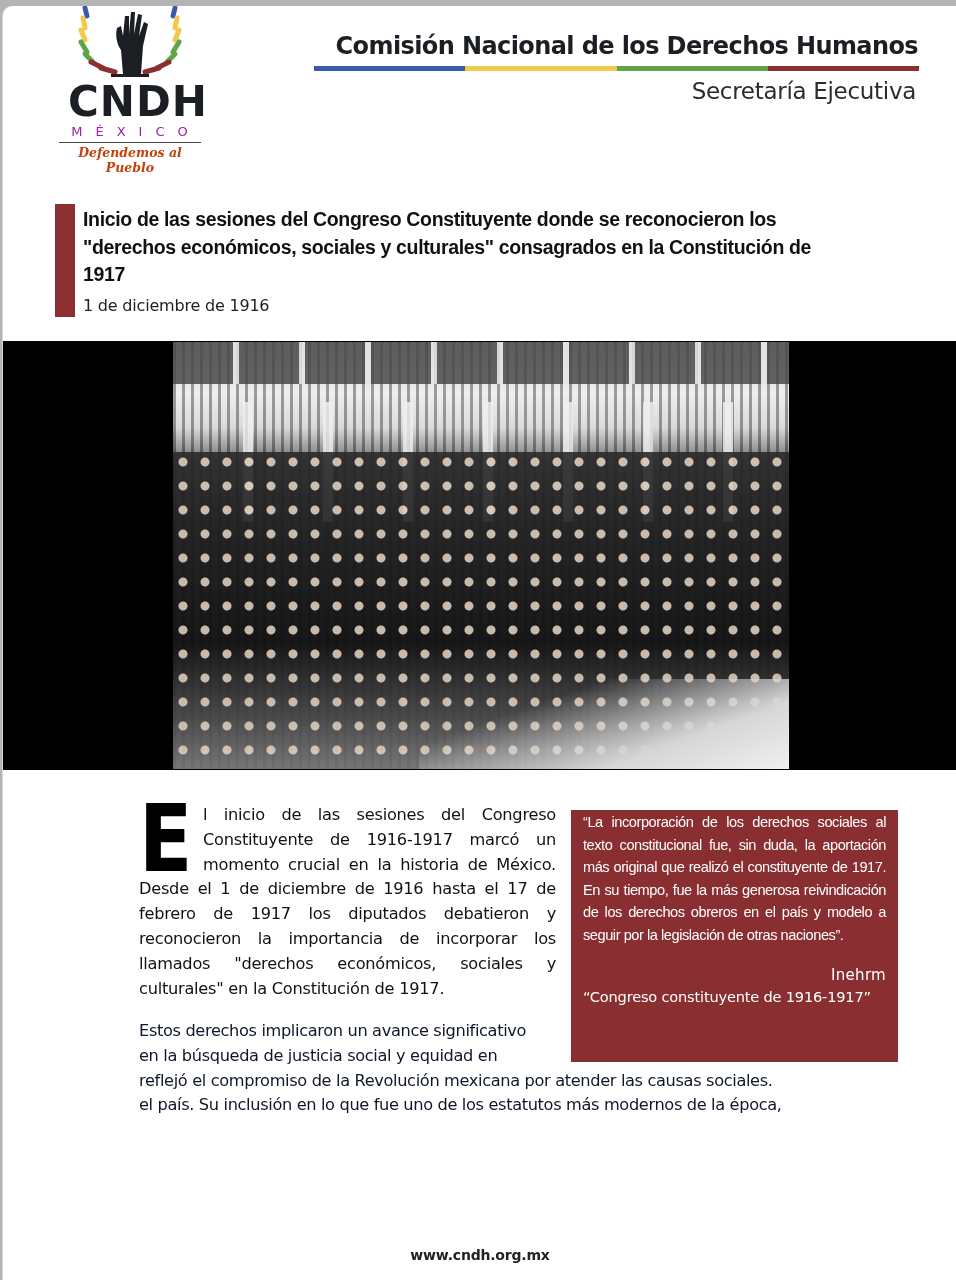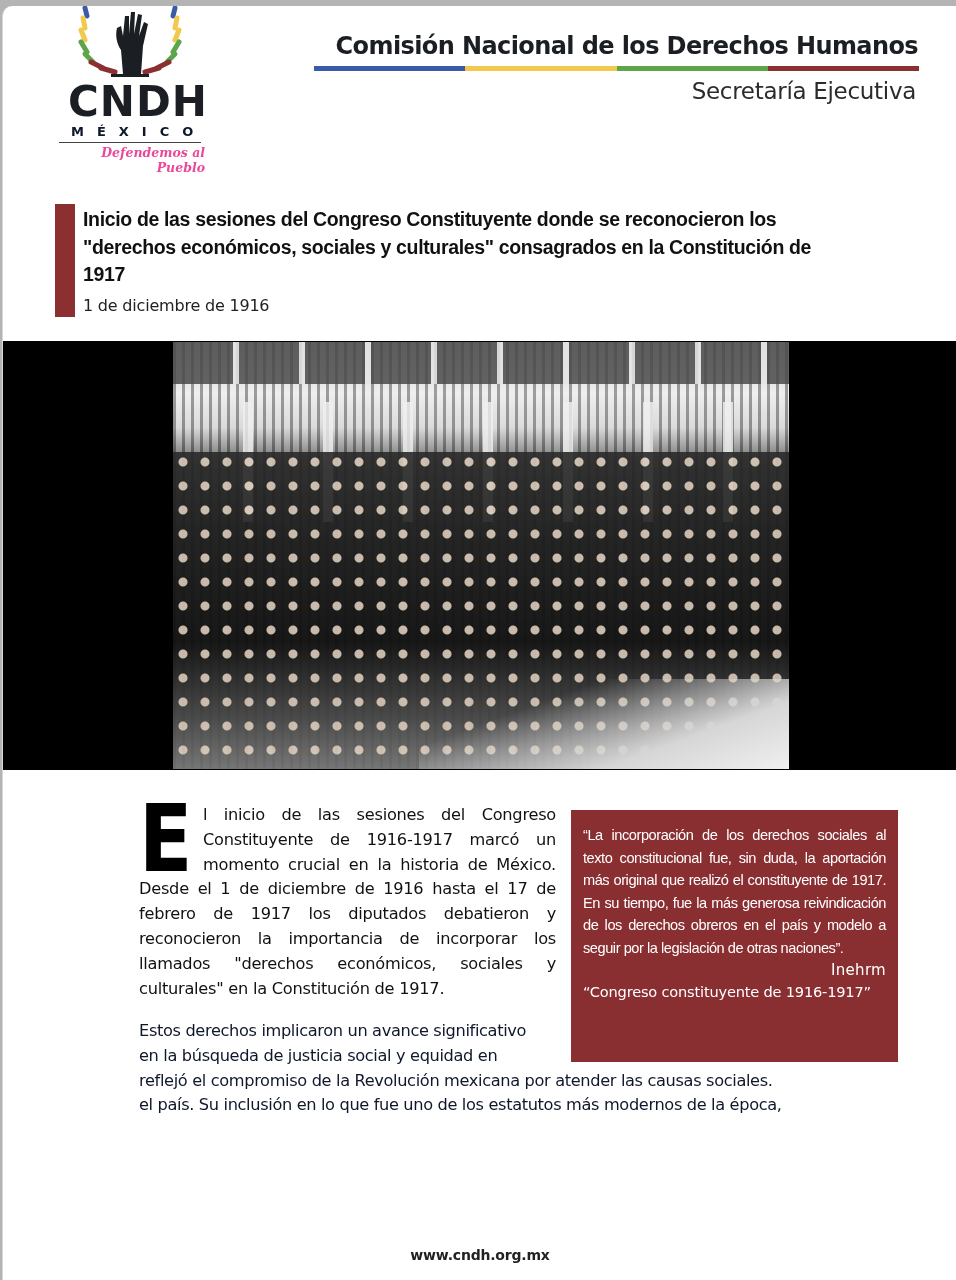--- a/index.html
+++ b/index.html
@@ -15,28 +15,27 @@
   
   .logo { position: absolute; left: 52px; top: 0; width: 150px; height: 160px; }
   .logo svg { position: absolute; left: 16px; top: 0; }
   .logo-cndh {
     position: absolute; left: 8px; top: 74px; width: 150px; text-align: center;
     font-family: "DejaVu Sans", sans-serif; font-weight: bold; font-size: 42px;
     letter-spacing: 1px; color: #1b1f24; line-height: 44px;
   }
   .logo-mexico {
     position: absolute; left: 4px; top: 118px; width: 142px; text-align: center;
-    font-family: "DejaVu Sans", sans-serif; font-size: 13px; letter-spacing: 13px; color: #0f172a;
+    font-family: "DejaVu Sans", sans-serif; font-size: 13px; letter-spacing: 13px; color: #a21caf;
     padding-left: 12px;
-    font-weight: bold;
   }
   .logo-rule { position: absolute; left: 4px; top: 136px; width: 142px; height: 1px; background: #444; }
   .logo-motto {
-    position: absolute; left: 0; top: 139px; width: 150px; text-align: right;
-    font-family: "DejaVu Serif", serif; font-style: italic; font-weight: bold; font-size: 12.5px; color: #ec4899;
+    position: absolute; left: 0; top: 139px; width: 150px; text-align: center;
+    font-family: "DejaVu Serif", serif; font-style: italic; font-weight: bold; font-size: 12.5px; color: #c2410c;
   }
 
   
   .org-name {
     position: absolute; right: 38px; top: 26px;
     font-family: "DejaVu Sans", sans-serif; font-weight: bold; font-size: 24px;
     color: #1b1f24; letter-spacing: -0.6px; white-space: nowrap;
   }
   .color-bar { position: absolute; left: 311px; top: 60px; width: 605px; height: 5px; display: flex; }
   .color-bar span { flex: 1; height: 100%; }
@@ -98,29 +97,29 @@
     float: left; font-family: "DejaVu Sans", sans-serif; font-weight: bold;
     font-size: 92px; line-height: 68px; height: 68px; margin: 3px 8px 0 0; color: #000;
     transform: scaleX(0.85); transform-origin: left top; width: 56px;
   }
   .para2 { position: absolute; left: 136px; top: 1013px; width: 690px; }
   .para2 .line { display: block; font-family: "DejaVu Sans", sans-serif; font-size: 16.2px; line-height: 24.8px; color: #0f172a; letter-spacing: -0.35px; white-space: nowrap; }
 
   
   .quote-box {
     position: absolute; left: 568px; top: 804px; width: 327px; height: 252px;
-    background: #8a2f31; color: #fff; padding: 14px 12px 0 12px;
+    background: #8a2f31; color: #fff; padding: 1px 12px 0 12px;
   }
   .quote-text {
     font-family: "Liberation Sans", sans-serif; font-size: 14.6px; line-height: 22.6px;
     text-align: justify; letter-spacing: -0.45px;
   }
   .quote-source {
     text-align: right; font-family: "DejaVu Sans", sans-serif; font-size: 15px; line-height: 21px;
-    margin-top: 0; letter-spacing: 0.3px;
+    margin-top: 18px; letter-spacing: 0.3px;
   }
   .quote-work {
     text-align: left; font-family: "DejaVu Sans", sans-serif; font-size: 14.6px; line-height: 21px; letter-spacing: -0.2px;
   }
 
   .footer-url {
     position: absolute; left: 0; top: 1241px; width: 954px; text-align: center;
     font-family: "DejaVu Sans", sans-serif; font-weight: bold; font-size: 14px; color: #222; letter-spacing: -0.2px;
   }
 </style>

